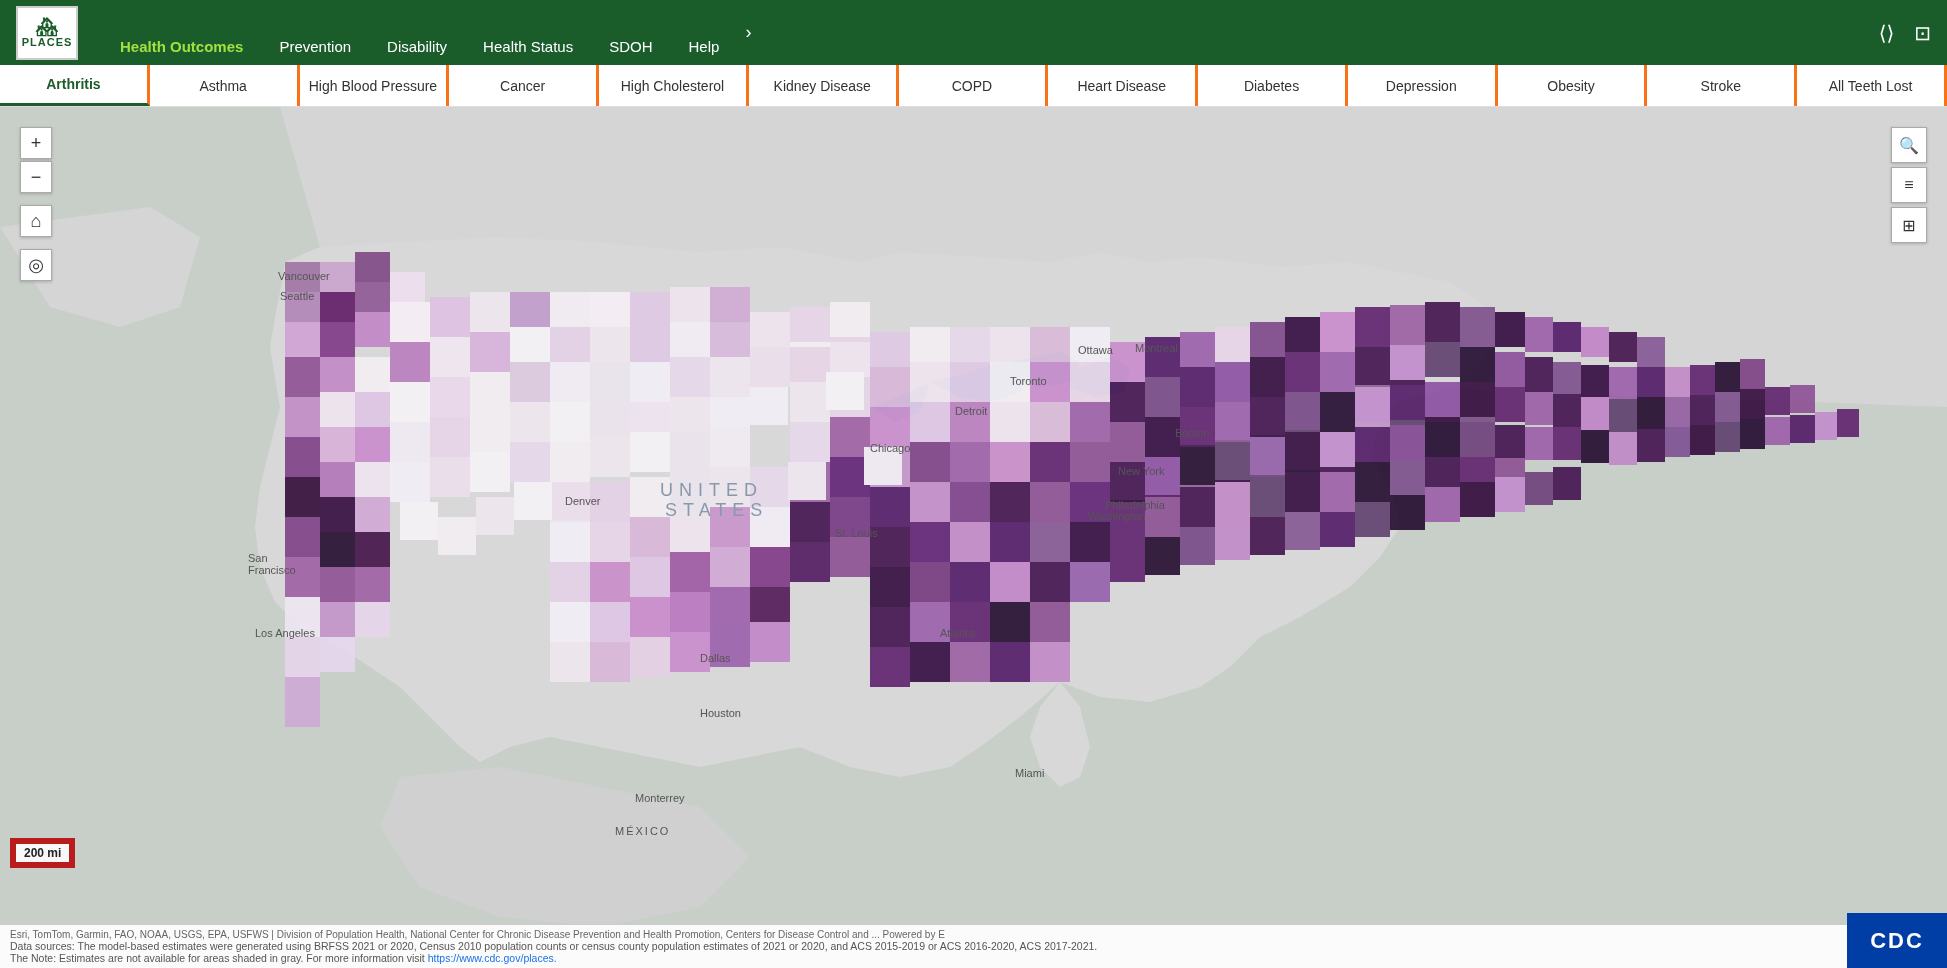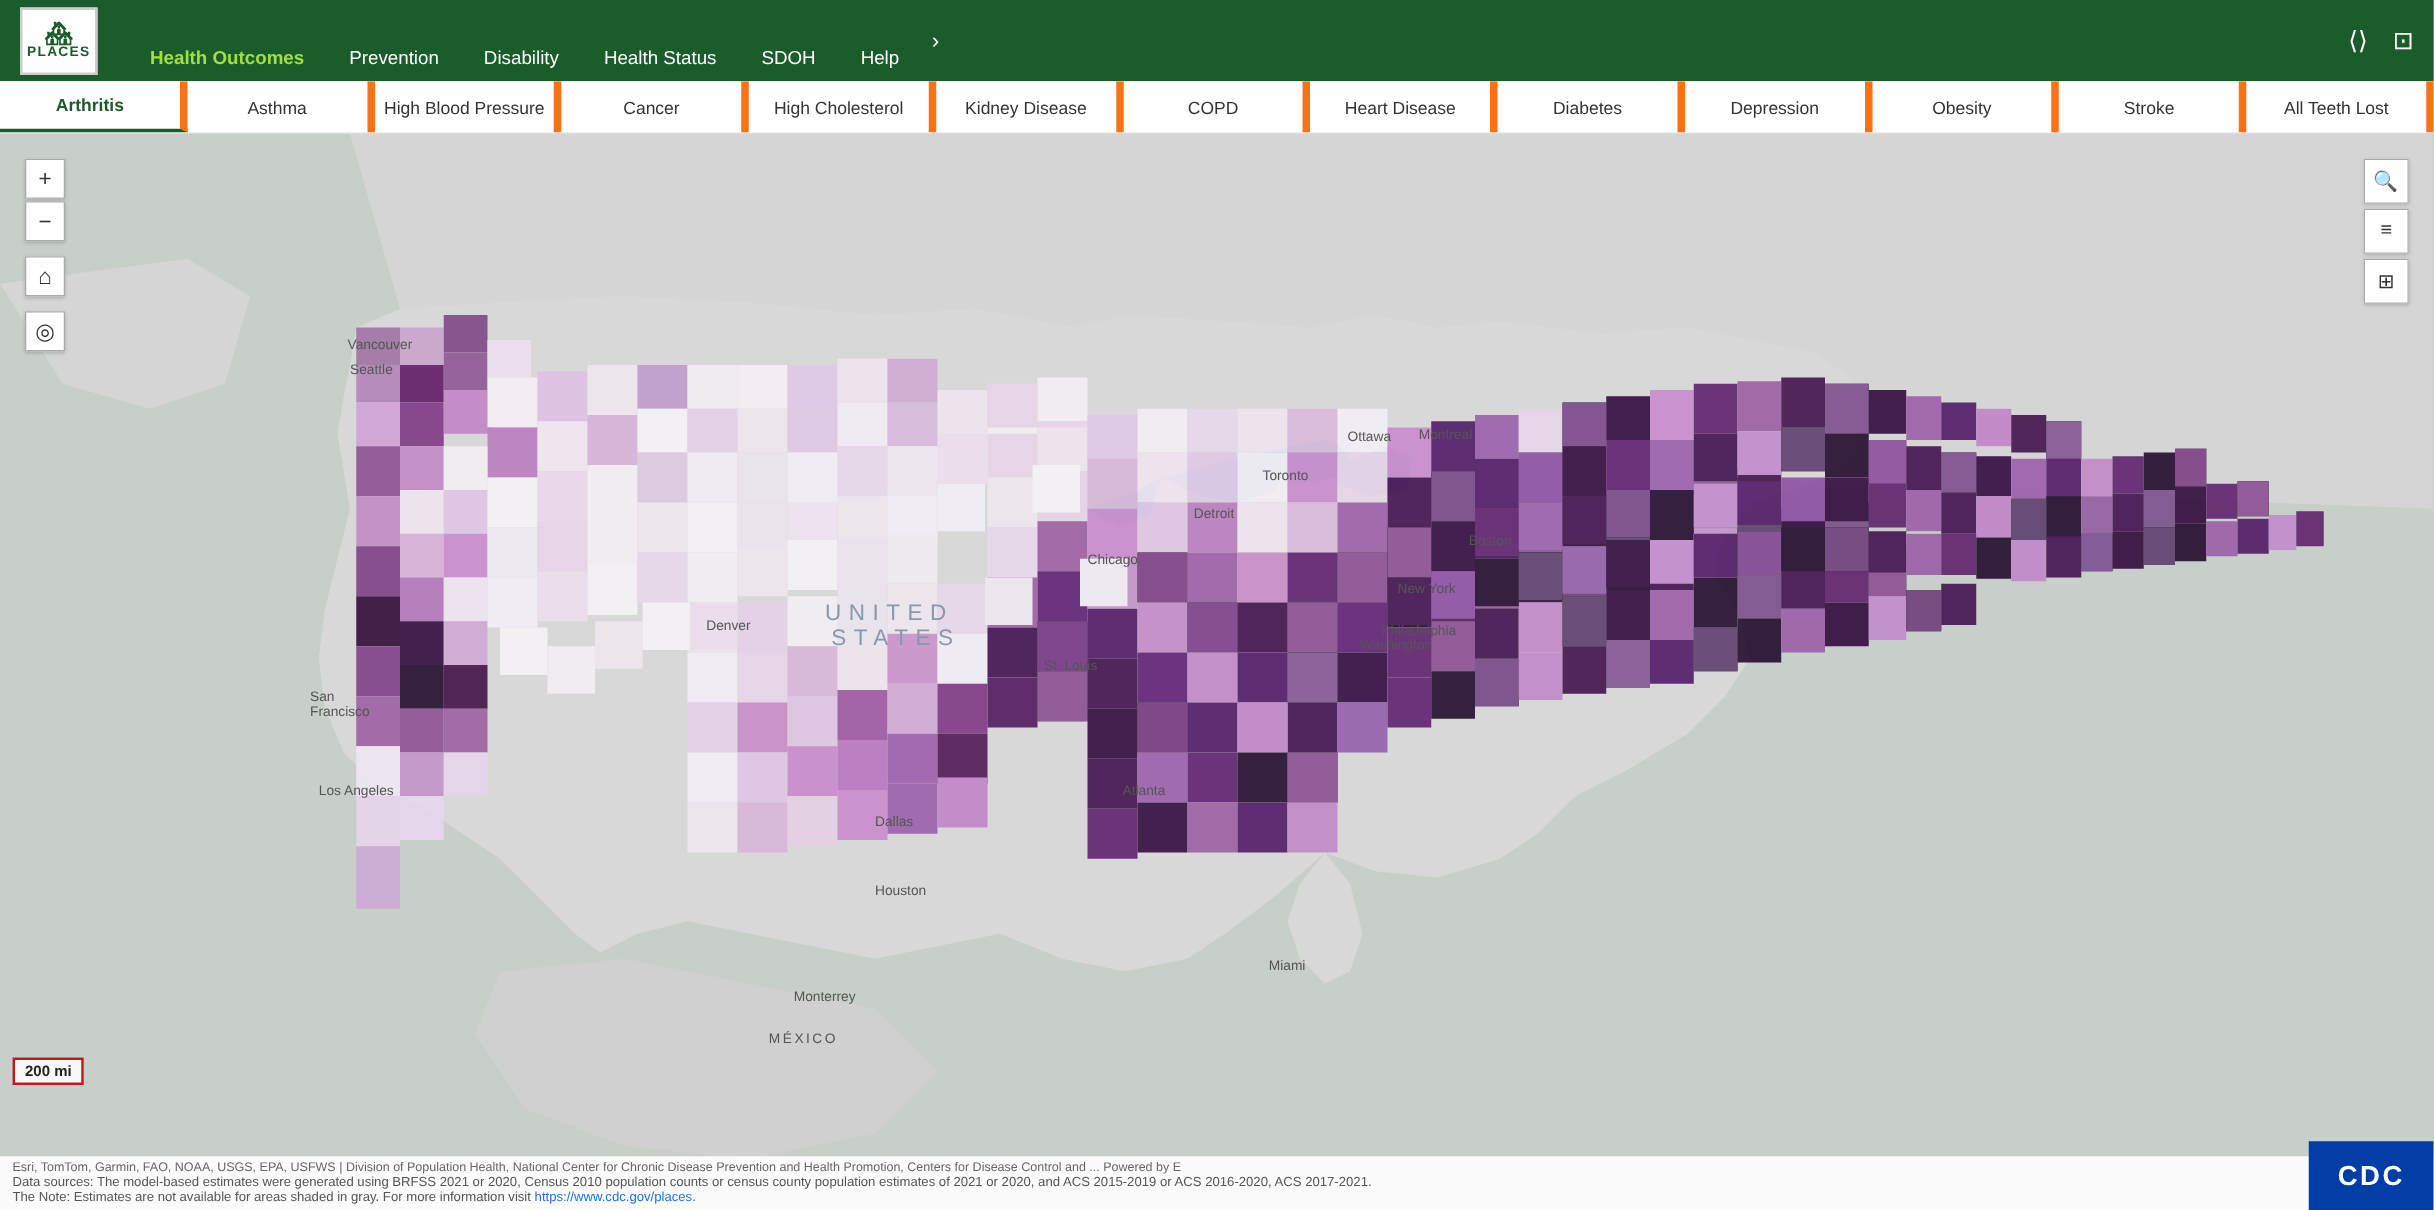--- a/index.html
+++ b/index.html
@@ -106,21 +106,21 @@
     #tab-bar::-webkit-scrollbar { display: none; }
     .tab-item {
       flex: 1;
       min-width: 120px;
       display: flex;
       align-items: center;
       justify-content: center;
       font-size: 14px;
       color: #333;
       cursor: pointer;
-      border-right: 6px solid #f97316;
+      border-right: 3px solid #f97316;
       padding: 0 10px;
       white-space: nowrap;
       user-select: none;
     }
     .tab-item.active {
       background: white;
       color: #1a5c2a;
       font-weight: 600;
       border-bottom: 3px solid #1a5c2a;
     }
@@ -192,21 +192,21 @@
 
     
     #scale-bar {
       position: absolute;
       bottom: 100px;
       left: 10px;
       z-index: 10;
     }
     .scale-box {
       background: rgba(255,255,255,0.85);
-      border: 2px solid #b91c1c;
+      border: 6px solid #b91c1c;
       padding: 2px 8px;
       font-size: 12px;
       font-weight: bold;
       color: #222;
     }
 
     
     #bottom-bar {
       position: absolute;
       bottom: 0;
@@ -770,21 +770,21 @@
   <div class="city-label" style="left:280px;top:183px">Seattle</div>
   <div class="city-label" style="left:248px;top:445px">San<br>Francisco</div>
   <div class="city-label" style="left:255px;top:520px">Los Angeles</div>
   <div class="city-label" style="left:565px;top:388px">Denver</div>
   <div class="city-label" style="left:700px;top:545px">Dallas</div>
   <div class="city-label" style="left:700px;top:600px">Houston</div>
   <div class="city-label" style="left:635px;top:685px">Monterrey</div>
   <div class="city-label" style="left:870px;top:335px">Chicago</div>
   <div class="city-label" style="left:835px;top:420px">St. Louis</div>
   <div class="city-label" style="left:955px;top:298px">Detroit</div>
-  <div class="city-label" style="left:898px;top:520px">Atlanta</div>
+  <div class="city-label" style="left:940px;top:520px">Atlanta</div>
   <div class="city-label" style="left:1015px;top:660px">Miami</div>
   <div class="city-label" style="left:1118px;top:358px">New York</div>
   <div class="city-label" style="left:1105px;top:392px">Philadelphia</div>
   <div class="city-label" style="left:1088px;top:403px">Washington</div>
   <div class="city-label" style="left:1175px;top:320px">Boston</div>
   <div class="city-label" style="left:1010px;top:268px">Toronto</div>
   <div class="city-label" style="left:1078px;top:237px">Ottawa</div>
   <div class="city-label" style="left:1135px;top:235px">Montreal</div>
   <div class="city-label" style="left:615px;top:718px;letter-spacing:2px">MÉXICO</div>
 

